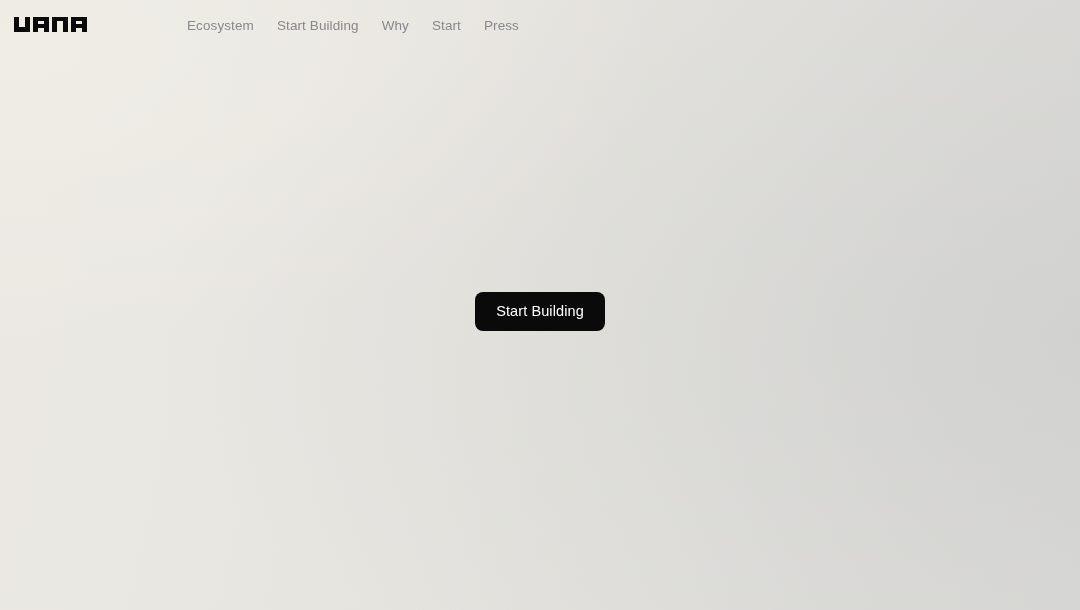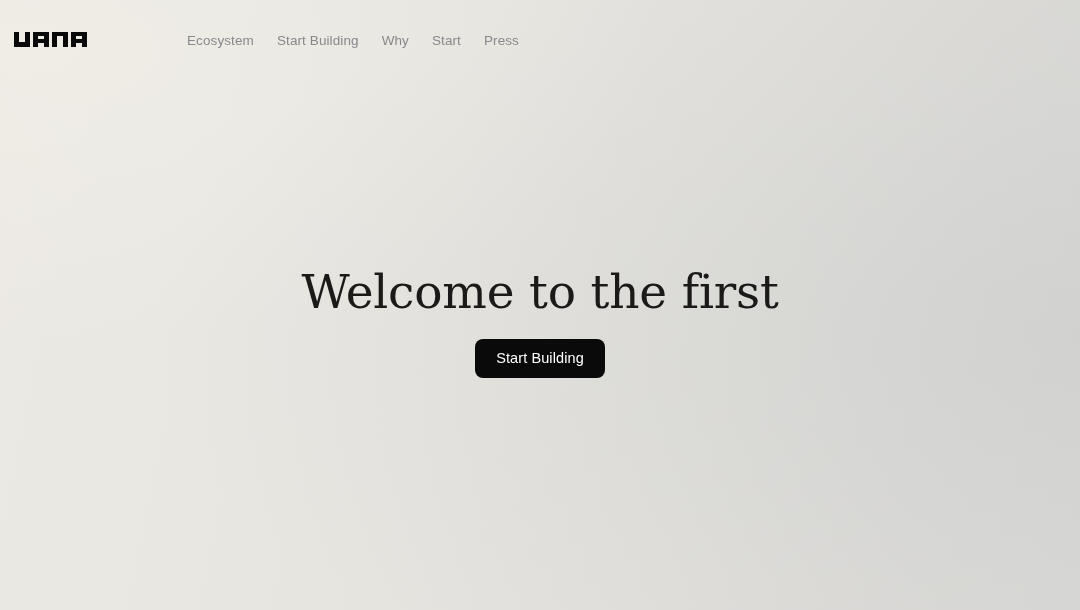--- a/index.html
+++ b/index.html
@@ -40,21 +40,21 @@
     inset: 0;
     pointer-events: none;
     background:
       radial-gradient(120% 95% at 100% 55%, rgba(198,200,200,0.40) 0%, rgba(198,200,200,0.12) 45%, rgba(198,200,200,0) 72%),
       radial-gradient(85% 70% at 2% 8%, rgba(243,240,232,0.55) 0%, rgba(243,240,232,0) 70%);
   }
 
   
   .header {
     position: absolute;
-    top: 15px; left: 0;
+    top: 0; left: 0;
     width: 912px;
     height: 51px;
     display: flex;
     align-items: center;
     z-index: 4;
   }
 
   .logo {
     position: absolute;
     left: 14px;
@@ -170,21 +170,20 @@
       <a class="nav-item" href="#">Why</a>
       <a class="nav-item" href="#">Start</a>
       <a class="nav-item" href="#">Press</a>
     </nav>
 
   </header>
 
   <section class="hero">
 
     <h1 class="headline">
-      <span class="line line-1">Welcome to the first</span>
     </h1>
 
     <div class="cta-wrap">
       <button class="cta-button" type="button">Start Building</button>
     </div>
 
   </section>
 
 </div>
 

